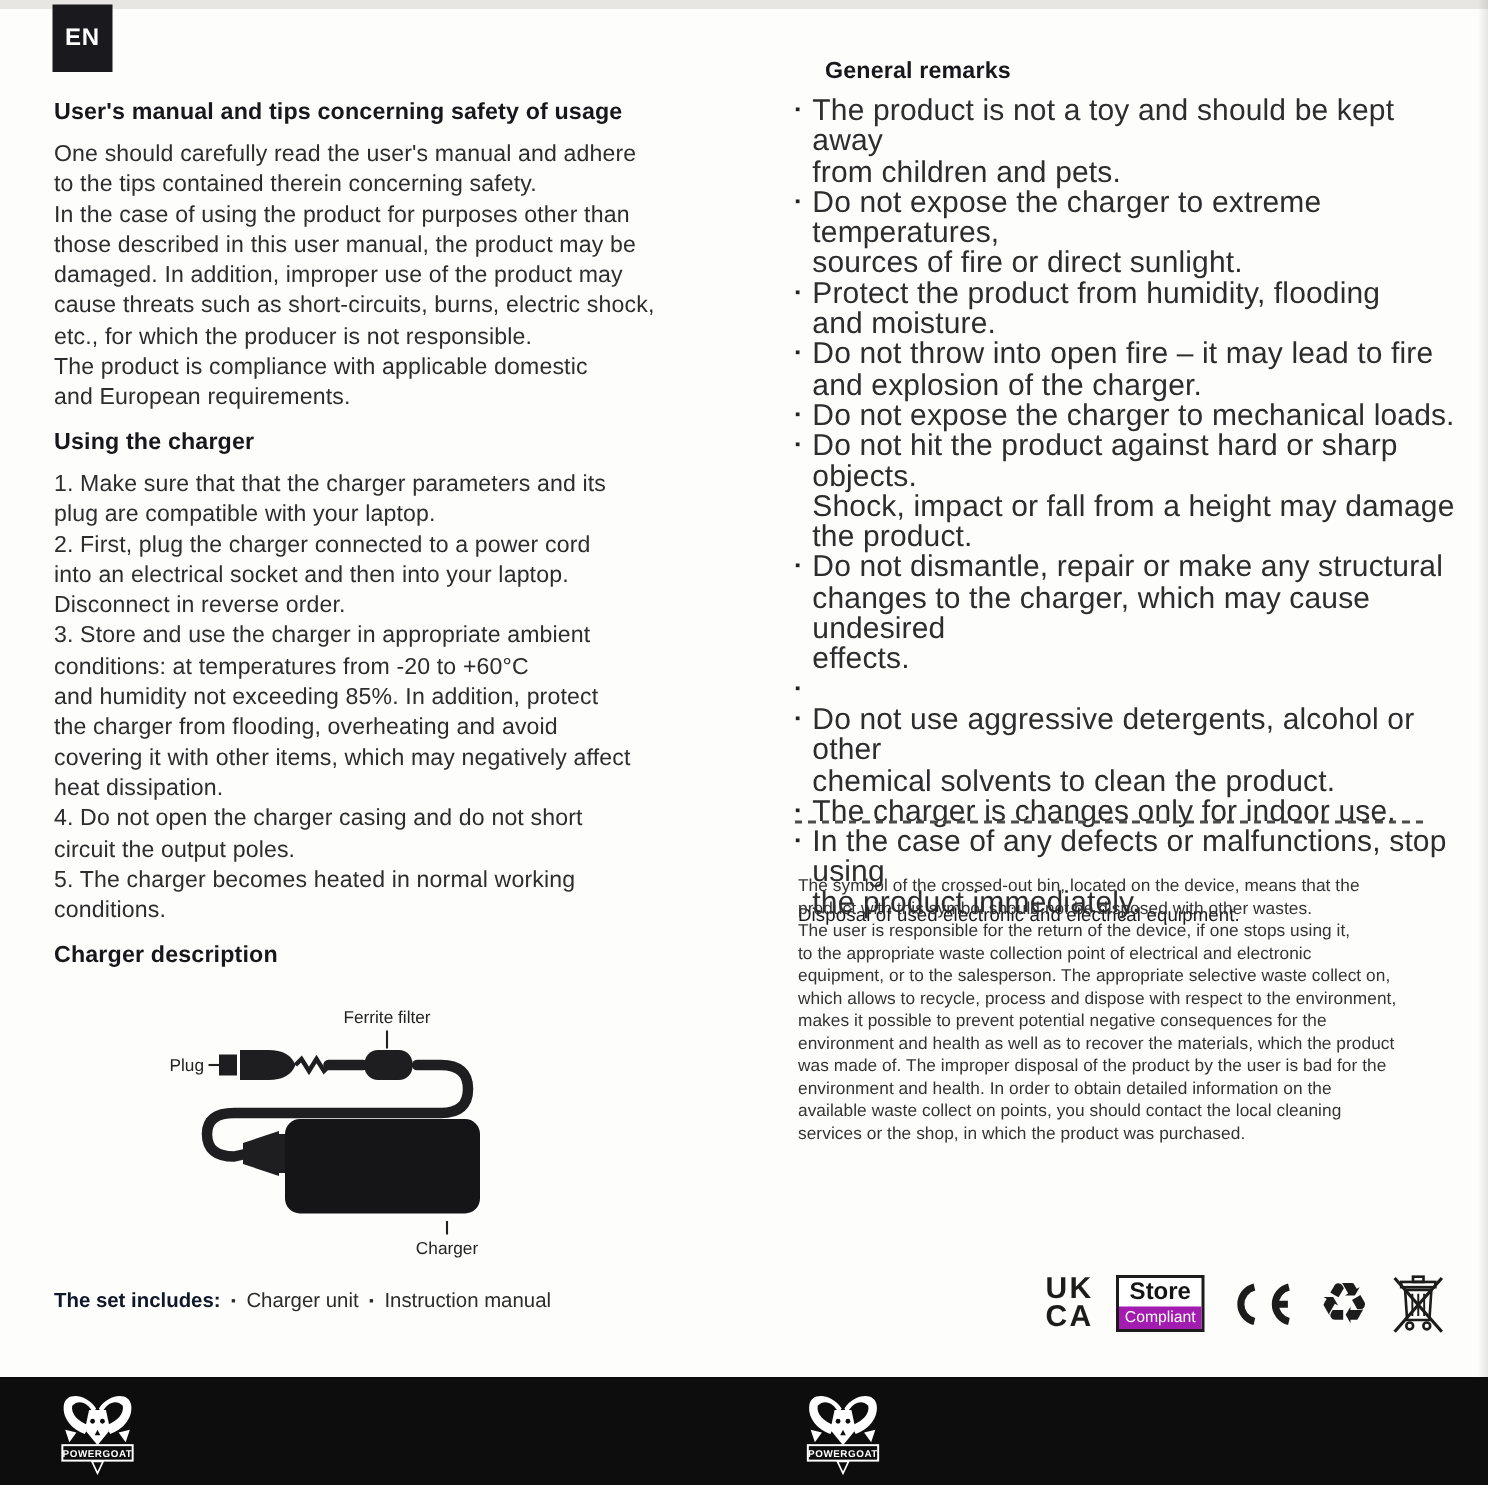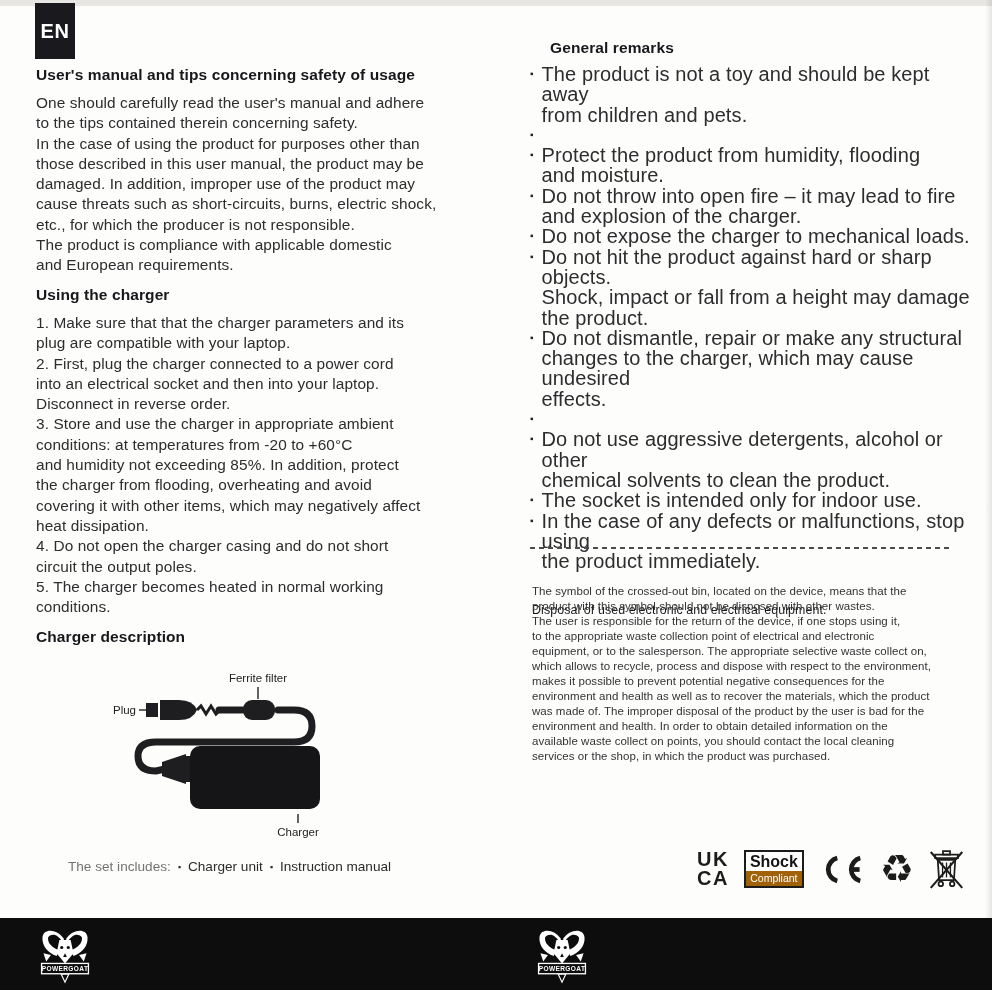--- a/index.html
+++ b/index.html
@@ -11,40 +11,40 @@
   }
   .scan-top{position:absolute;left:0;top:0;width:992px;height:6px;background:#e8e6e2;}
   .scan-right{position:absolute;right:0;top:0;width:7px;height:918px;
     background:linear-gradient(90deg,rgba(0,0,0,0) 0%,rgba(120,118,112,.18) 100%);}
   .abs{position:absolute;}
   .h1{font-weight:700;color:#17171c;font-size:15.5px;letter-spacing:.1px;}
   .body-txt{font-size:15.4px;line-height:20.3px;letter-spacing:.1px;white-space:pre-line;color:#2d2d2f;}
   .small-h{font-weight:400;color:#1a1a1e;font-size:12.4px;letter-spacing:.1px;margin-top:40px;}
   .small-txt{font-size:11.5px;line-height:15px;letter-spacing:.05px;white-space:pre-line;color:#333336;}
 
-  .en-badge{left:35px;top:3px;width:40px;height:56px;background:#1a191d;
-    color:#fff;font-weight:700;font-size:20px;display:flex;align-items:center;justify-content:center;letter-spacing:.5px;}
+  .en-badge{left:35px;top:3px;width:40px;height:45px;background:#1a191d;
+    color:#fff;font-weight:700;font-size:16px;display:flex;align-items:center;justify-content:center;letter-spacing:.5px;}
 
   .bullet-list{left:530px;top:64px;width:442px;margin:0;padding:0;list-style:none;}
   .bullet-list li{display:flex;align-items:flex-start;margin:0;}
   .bsq{font-size:10px;line-height:20.3px;margin-right:8px;color:#222;flex:0 0 auto;}
   .btxt{font-size:20px;line-height:20.3px;letter-spacing:.1px;white-space:pre-line;color:#2d2d2f;}
 
   .dashes{left:530px;top:547px;width:422px;height:2px;
     background:repeating-linear-gradient(90deg,#4c4c4c 0 5px,transparent 5px 9px);}
 
   .set-line{left:36px;top:859px;font-size:13.6px;color:#2b2b2b;display:flex;align-items:center;gap:7px;}
-  .set-line .lbl{font-weight:400;color:#737373;margin-left:32px;}
+  .set-line .lbl{font-weight:700;color:#0f172a;}
   .set-line .sq{font-size:9px;}
 
   .marks{left:697px;top:843px;height:52px;display:flex;align-items:center;gap:15px;}
   .ukca{font-weight:800;font-size:20px;line-height:.94;letter-spacing:1.5px;color:#1c1c1c;text-align:center;}
   .rohs{border:2px solid #1c1c1c;text-align:center;background:#fff;}
   .rohs .r1{font-weight:800;font-size:16px;color:#141414;padding:0 4px;line-height:19px;}
-  .rohs .r2{font-size:10.5px;background:#a16207;color:#fff;padding:1px 4px 2px;line-height:12px;}
+  .rohs .r2{font-size:10.5px;background:#a21caf;color:#fff;padding:1px 4px 2px;line-height:12px;}
   .recycle{font-size:38px;line-height:1;color:#1c1c1c;font-family:"DejaVu Sans",sans-serif;}
 
   .footer{left:0;top:918px;width:992px;height:72px;background:#0d0d0e;}
   .goat{position:absolute;top:7px;width:58px;height:60px;}
   .goat.g1{left:36px;}
   .goat.g2{left:533px;}
 
   svg text{font-family:"Liberation Sans",sans-serif;}
 </style>
 </head>
@@ -121,20 +121,22 @@
 <div class="abs h1" style="left:530px;top:39px;margin-left:20px;">General remarks</div>
 
 <ul class="abs bullet-list">
   <li>
       <span class="bsq">▪</span>
       <span class="btxt">The product is not a toy and should be kept away
 from children and pets.</span>
     </li>
   <li>
       <span class="bsq">▪</span>
+      <span class="btxt">Do not expose the charger to extreme temperatures,
+sources of fire or direct sunlight.</span>
     </li>
   <li>
       <span class="bsq">▪</span>
       <span class="btxt">Protect the product from humidity, flooding
 and moisture.</span>
     </li>
   <li>
       <span class="bsq">▪</span>
       <span class="btxt">Do not throw into open fire – it may lead to fire
 and explosion of the charger.</span>
@@ -158,21 +160,21 @@
   <li>
       <span class="bsq">▪</span>
     </li>
   <li>
       <span class="bsq">▪</span>
       <span class="btxt">Do not use aggressive detergents, alcohol or other
 chemical solvents to clean the product.</span>
     </li>
   <li>
       <span class="bsq">▪</span>
-      <span class="btxt">The socket is intended only for indoor use.</span>
+      <span class="btxt">The charger is changes only for indoor use.</span>
     </li>
   <li>
       <span class="bsq">▪</span>
       <span class="btxt">In the case of any defects or malfunctions, stop using
 the product immediately.</span>
     </li>
 </ul>
 
 <div class="abs dashes"></div>
 
@@ -189,21 +191,21 @@
 environment and health. In order to obtain detailed information on the
 available waste collect on points, you should contact the local cleaning
 services or the shop, in which the product was purchased.</div>
 
 <div class="abs marks">
   <div class="ukca">
     <div>UK</div>
     <div>CA</div>
   </div>
   <div class="rohs">
-    <div class="r1">Shock</div>
+    <div class="r1">Store</div>
     <div class="r2">Compliant</div>
   </div>
   <svg width="46" height="33" viewBox="0 0 68 44">
     <g fill="none" stroke="#1c1c1c" stroke-width="7">
       <path d="M 27 5 A 17.5 17.5 0 0 0 27 39"></path>
       <path d="M 61 5 A 17.5 17.5 0 0 0 61 39"></path>
       <path d="M 47 22 H 60"></path>
     </g>
   </svg>
   <span class="recycle">♻</span>

